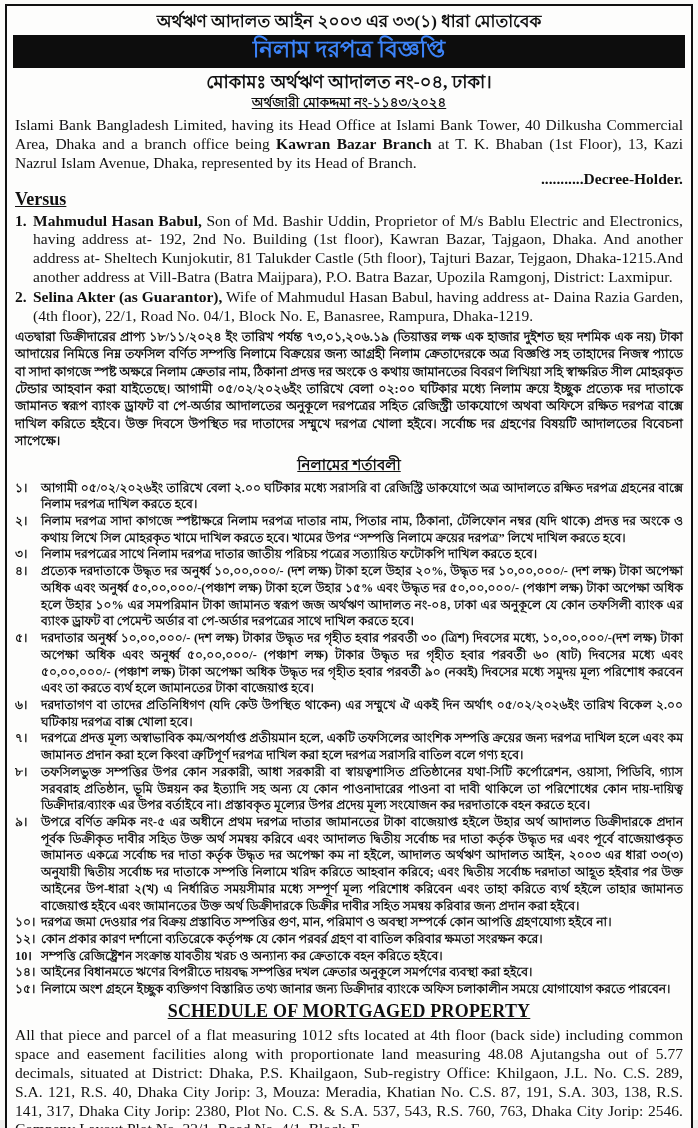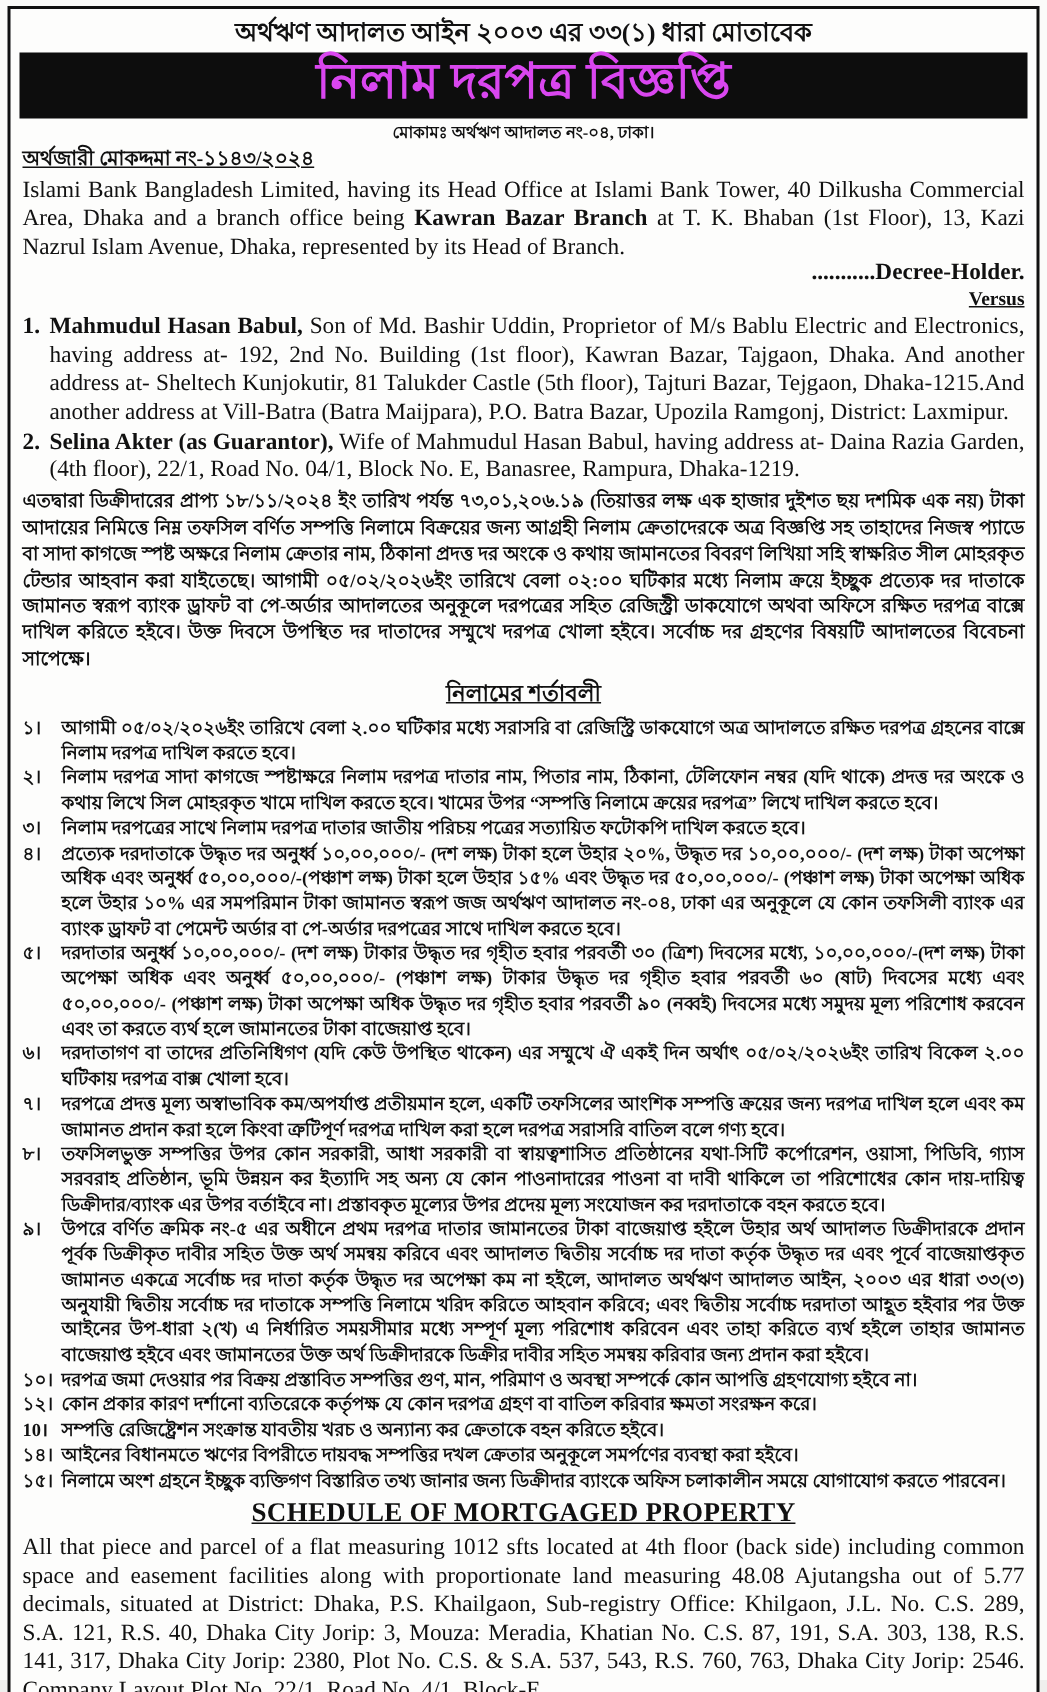--- a/index.html
+++ b/index.html
@@ -12,34 +12,34 @@
   .page{width:698px;height:1120px;box-sizing:border-box;padding:4px 5px 0 5px;background:#fbfbf9;}
   .doc-border{
     box-sizing:border-box;border:2px solid #111;
     padding:4px 8px 6px 8px;background:#fdfdfc;
   }
   .act-line{
     text-align:center;font-weight:bold;font-size:17px;line-height:1.2;
     padding:2px 0 3px 0;
   }
   .title-bar{
-    background:#0d0d0d;color:#d946ef;text-align:center;
-    font-size:33px;font-weight:bold;line-height:1.15;
+    background:#0d0d0d;color:#3b82f6;text-align:center;
+    font-size:23px;font-weight:bold;line-height:1.15;
     padding:2px 0 4px 0;margin:0 -2px;
   }
-  .court-line{ text-align:center;font-weight:bold;font-size:11px;line-height:1.3;margin-top:3px;}
-  .case-line{ text-align:left;font-weight:bold;font-size:13.5px;line-height:1.3;text-decoration:underline;}
+  .court-line{ text-align:center;font-weight:bold;font-size:18px;line-height:1.3;margin-top:3px;}
+  .case-line{ text-align:center;font-weight:bold;font-size:13.5px;line-height:1.3;text-decoration:underline;}
   .en-para{
     font-size:15.5px;line-height:1.22;text-align:justify;margin:4px 0 0 0;
   }
   .right-label{
     text-align:right;font-weight:bold;font-size:15.5px;line-height:1.1;margin-top:-2px;
   }
   .versus{
-    text-align:right;font-weight:bold;font-size:13px;text-decoration:underline;
+    text-align:left;font-weight:bold;font-size:18px;text-decoration:underline;
     margin:1px 0 2px 0;
   }
   .debtor{display:flex;font-size:15.5px;line-height:1.22;text-align:justify;margin-top:1px;}
   .debtor .num{font-weight:bold;flex:0 0 18px;}
   .debtor .body{flex:1;}
   .bn{font-weight:600;}
   .bn-para{
     font-size:12.6px;line-height:1.38;text-align:justify;margin:3px 0 0 0;
   }
   .section-heading-bn{
@@ -124,21 +124,21 @@
       <div class="term-row bn">
           <span class="tnum">৯।</span>
           <span class="ttext">উপরে বর্ণিত ক্রমিক নং-৫ এর অধীনে প্রথম দরপত্র দাতার জামানতের টাকা বাজেয়াপ্ত হইলে উহার অর্থ আদালত ডিক্রীদারকে প্রদান পূর্বক ডিক্রীকৃত দাবীর সহিত উক্ত অর্থ সমন্বয় করিবে এবং আদালত দ্বিতীয় সর্বোচ্চ দর দাতা কর্তৃক উদ্ধৃত দর এবং পূর্বে বাজেয়াপ্তকৃত জামানত একত্রে সর্বোচ্চ দর দাতা কর্তৃক উদ্ধৃত দর অপেক্ষা কম না হইলে, আদালত অর্থঋণ আদালত আইন, ২০০৩ এর ধারা ৩৩(৩) অনুযায়ী দ্বিতীয় সর্বোচ্চ দর দাতাকে সম্পত্তি নিলামে খরিদ করিতে আহবান করিবে; এবং দ্বিতীয় সর্বোচ্চ দরদাতা আহূত হইবার পর উক্ত আইনের উপ-ধারা ২(খ) এ নির্ধারিত সময়সীমার মধ্যে সম্পূর্ণ মূল্য পরিশোধ করিবেন এবং তাহা করিতে ব্যর্থ হইলে তাহার জামানত বাজেয়াপ্ত হইবে এবং জামানতের উক্ত অর্থ ডিক্রীদারকে ডিক্রীর দাবীর সহিত সমন্বয় করিবার জন্য প্রদান করা হইবে।</span>
         </div>
       <div class="term-row bn">
           <span class="tnum">১০।</span>
           <span class="ttext">দরপত্র জমা দেওয়ার পর বিক্রয় প্রস্তাবিত সম্পত্তির গুণ, মান, পরিমাণ ও অবস্থা সম্পর্কে কোন আপত্তি গ্রহণযোগ্য হইবে না।</span>
         </div>
       <div class="term-row bn">
           <span class="tnum">১২।</span>
-          <span class="ttext">কোন প্রকার কারণ দর্শানো ব্যতিরেকে কর্তৃপক্ষ যে কোন দরপত্র গ্রহণ বা বাতিল করিবার ক্ষমতা সংরক্ষন করে।</span>
+          <span class="ttext">কোন প্রকার কারণ দর্শানো ব্যতিরেকে কর্তৃপক্ষ যে কোন পরবর্র গ্রহণ বা বাতিল করিবার ক্ষমতা সংরক্ষন করে।</span>
         </div>
       <div class="term-row bn">
           <span class="tnum">10।</span>
           <span class="ttext">সম্পত্তি রেজিষ্ট্রেশন সংক্রান্ত যাবতীয় খরচ ও অন্যান্য কর ক্রেতাকে বহন করিতে হইবে।</span>
         </div>
       <div class="term-row bn">
           <span class="tnum">১৪।</span>
           <span class="ttext">আইনের বিধানমতে ঋণের বিপরীতে দায়বদ্ধ সম্পত্তির দখল ক্রেতার অনুকূলে সমর্পণের ব্যবস্থা করা হইবে।</span>
         </div>
       <div class="term-row bn">

